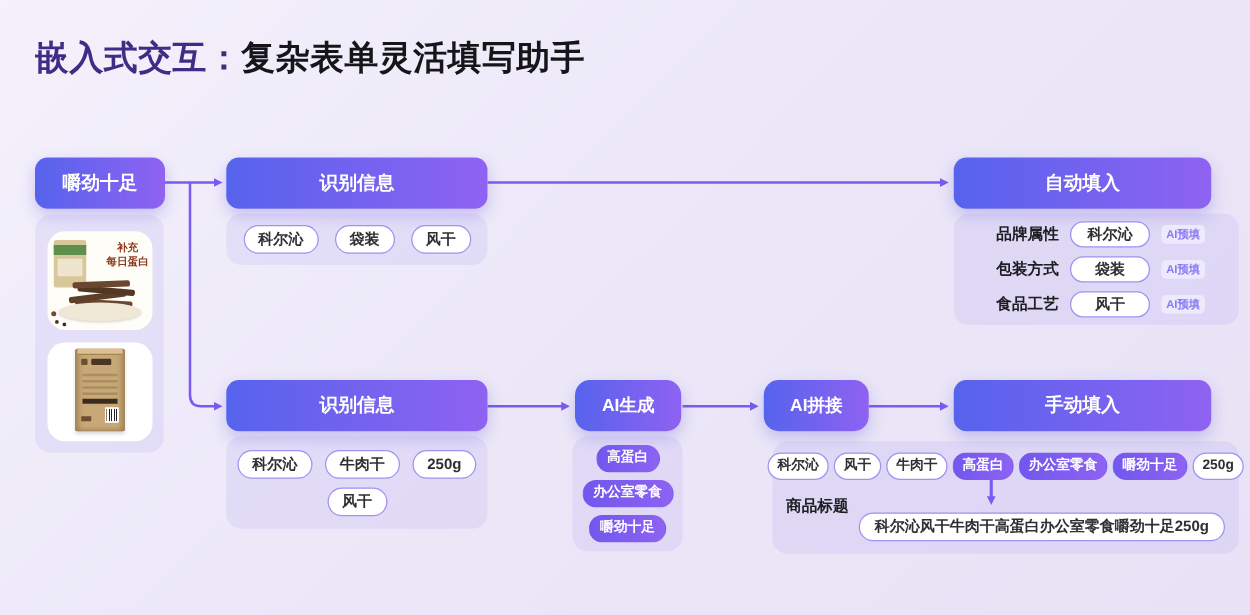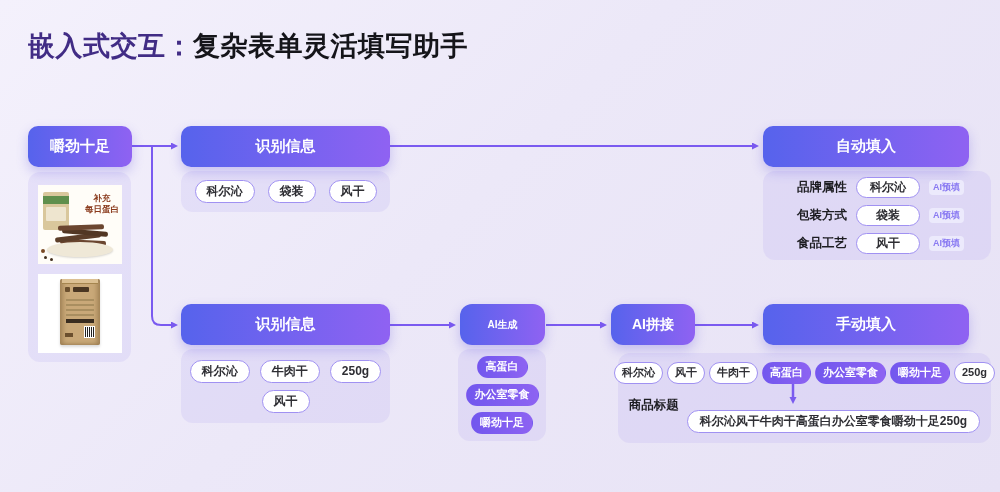--- a/index.html
+++ b/index.html
@@ -35,21 +35,21 @@
 
   .field-row { display:flex; align-items:center; gap:9px; }
   .field-label { font-size:12.5px; font-weight:bold; color:#1d1d22; white-space:nowrap; }
 
   .tags-row { display:flex; align-items:center; justify-content:center; }
 
   
   .upload-btn { left:28px; top:126px; width:104px; height:41px; }
   .images-panel { left:28px; top:172px; width:103px; height:190px; }
 
-  .img-card { position:absolute; left:10px; width:84px; height:79px; background:#fffdf8; border-radius:0; overflow:hidden; }
+  .img-card { position:absolute; left:10px; width:84px; height:79px; background:#fffdf8; border-radius:14px; overflow:hidden; }
   .img-card.one { top:13px; }
   .img-card.two { top:102px; background:#ffffff; }
 
   
   .p1-bag { position:absolute; left:5px; top:7px; width:26px; height:38px; background:#d9c79c; border-radius:2px; }
   .p1-bag .strip { position:absolute; left:0; top:4px; width:100%; height:8px; background:#5f8f4d; }
   .p1-bag .lbl { position:absolute; left:3px; top:15px; width:20px; height:14px; background:#eee5cf; border-radius:1px; }
   .p1-caption { position:absolute; right:3px; top:8px; text-align:center; color:#8a3a1c; font-size:8.5px; font-weight:900; line-height:1.35; }
   .p1-plate { position:absolute; left:9px; bottom:7px; width:66px; height:15px; background:#efe8d7; border-radius:50%; box-shadow:0 1px 2px rgba(0,0,0,.15); }
   .p1-sticks { position:absolute; left:14px; bottom:14px; width:58px; height:26px; }
@@ -80,21 +80,21 @@
   .recognize-top-btn { left:181px; top:126px; width:209px; height:41px; }
   .recognize-top-panel { left:181px; top:171px; width:209px; height:41px; display:flex; align-items:center; justify-content:center; gap:13px; }
 
   .autofill-btn { left:763px; top:126px; width:206px; height:41px; }
   .autofill-panel { left:763px; top:171px; width:228px; height:89px; display:flex; flex-direction:column; justify-content:center; gap:7px; padding-left:34px; }
 
   .recognize-bot-btn { left:181px; top:304px; width:209px; height:41px; }
   .recognize-bot-panel { left:181px; top:349px; width:209px; height:74px; display:flex; flex-direction:column; align-items:center; justify-content:center; gap:7px; }
   .recognize-bot-panel .tags-row { gap:10px; }
 
-  .aigen-btn { left:460px; top:304px; width:85px; height:41px; border-radius:12px; font-size:10px; }
+  .aigen-btn { left:460px; top:304px; width:85px; height:41px; border-radius:12px; font-size:14px; }
   .aigen-panel { left:458px; top:349px; width:88px; height:92px; display:flex; flex-direction:column; align-items:center; justify-content:center; gap:6px; }
   .aigen-panel .pill { font-size:11px; padding:3px 8px; }
 
   .aimerge-btn { left:611px; top:304px; width:84px; height:41px; border-radius:12px; font-size:14px; }
   .manual-btn { left:763px; top:304px; width:206px; height:41px; }
 
   .merge-panel { left:618px; top:353px; width:373px; height:90px; }
   .merge-tags { position:absolute; left:0; right:0; top:9px; display:flex; justify-content:center; gap:4px; }
   .merge-tags .pill { font-size:11px; padding:3px 7px; }
   .merge-result { position:absolute; left:0; right:0; bottom:10px; display:flex; align-items:center; justify-content:center; gap:8px; }

